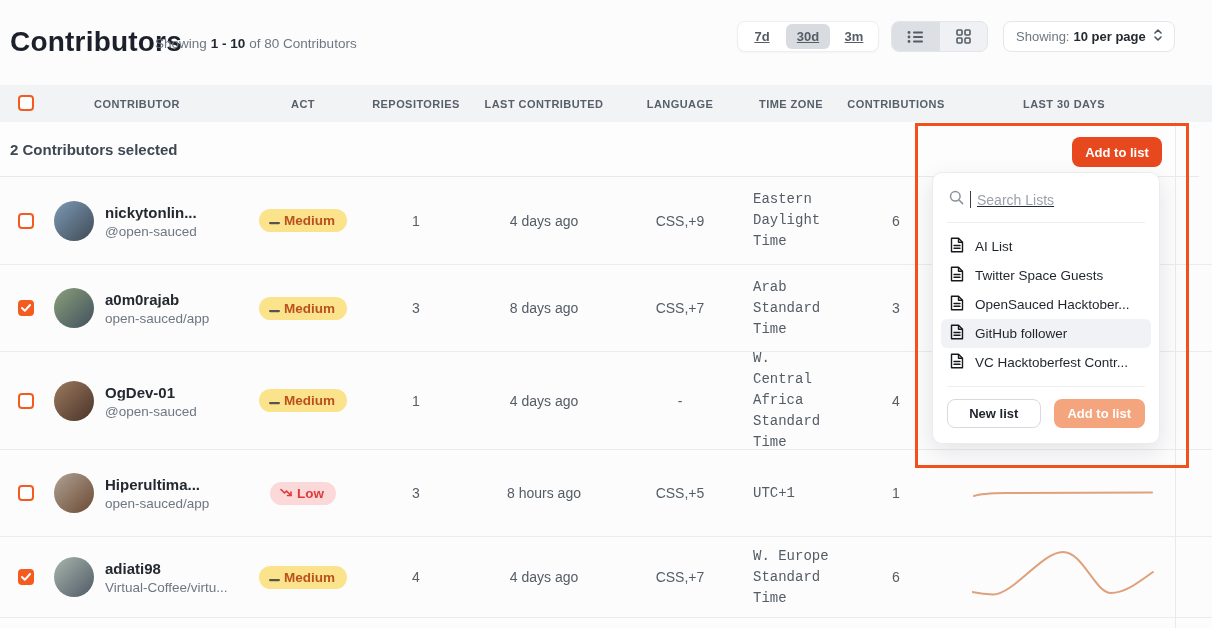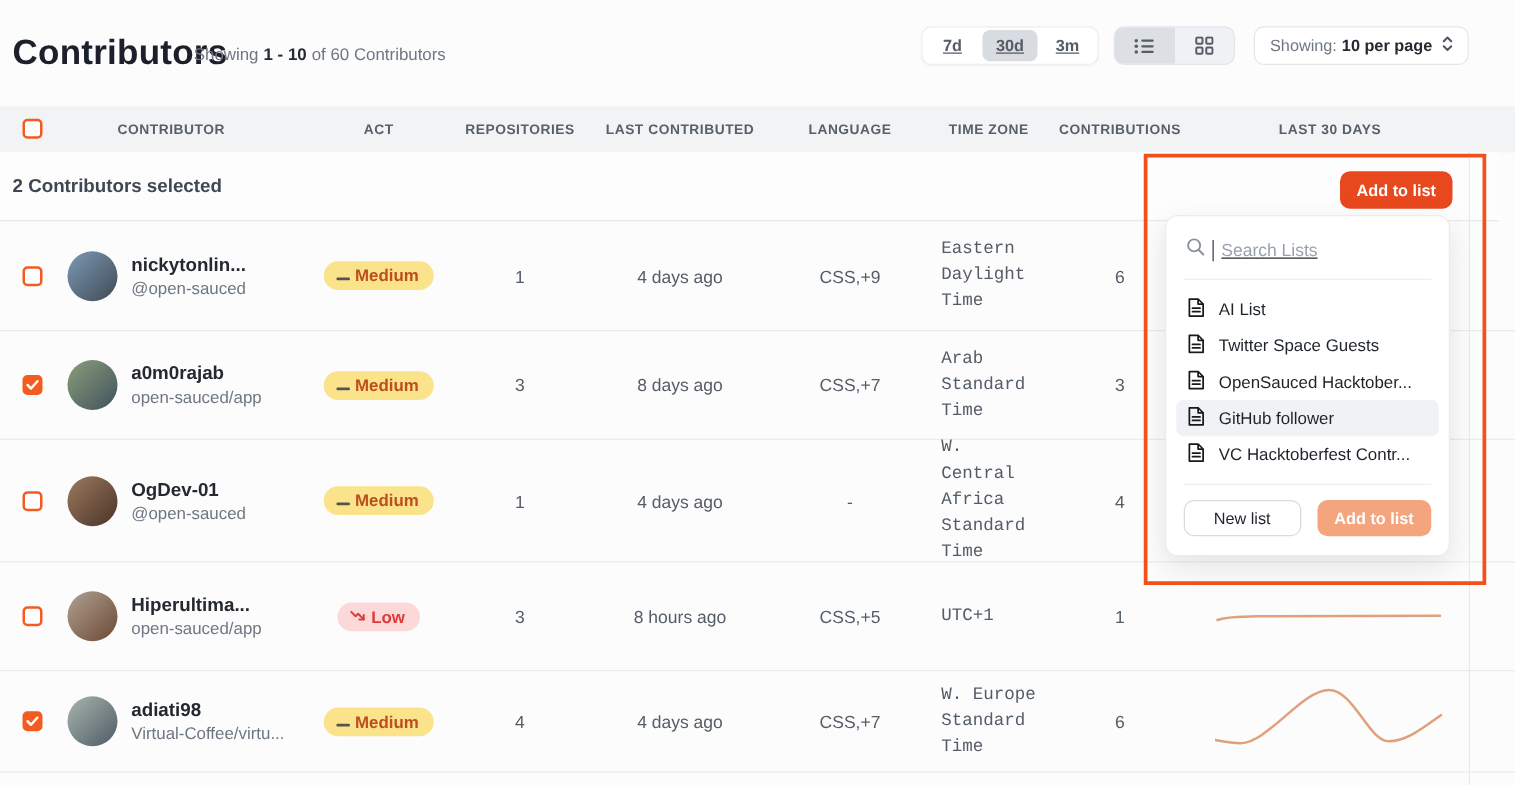--- a/index.html
+++ b/index.html
@@ -69,36 +69,36 @@
   .popover { position:absolute; left:932px; top:172px; width:228px; background:#fff; border:1px solid #ececef; border-radius:10px; box-shadow:0 8px 24px rgba(20,24,31,.10); z-index:40; display:flex; flex-direction:column; }
   .pop-search { display:flex; align-items:center; gap:6px; padding:17px 16px 13px 16px; }
   .caret-bar { width:1px; height:17px; background:#3a3f46; }
   .pop-search input { border:none; outline:none; width:150px; font-family:inherit; font-size:14px; color:#24292f; background:transparent;text-decoration:underline; }
   .pop-search input::placeholder { color:#9aa1ab; }
   .pop-div { height:1px; background:#eceef1; margin:0 14px; }
   .pop-lists { padding:9px 8px; }
   .pop-item { display:flex; align-items:center; gap:11px; padding:5px 9px; border-radius:6px; font-size:13.5px; font-weight:500; color:#1f242b; cursor:pointer; min-height:28px; }
   .pop-item.highlighted { background:#f1f2f5; }
   .pop-footer { display:flex; gap:13px; padding:12px 14px 15px 14px; }
-  .btn-newlist { flex:1; height:29px; background:#fff; border:1px solid #d7dadf; border-radius:8px; font-family:inherit; font-size:13px; font-weight:400; color:#1f242b; cursor:pointer; }
+  .btn-newlist { flex:1; height:29px; background:#fff; border:1px solid #d7dadf; border-radius:8px; font-family:inherit; font-size:13px; font-weight:700; color:#1f242b; cursor:pointer; }
   .btn-add-disabled { flex:1; height:29px; background:#f5a57e; border:none; border-radius:8px; font-family:inherit; font-size:13px; font-weight:700; color:#fff; cursor:default; }
 
   
   .annotation { position:absolute; left:915px; top:123px; width:274px; height:345px; border:3px solid #f2511d; z-index:50; pointer-events:none; }
 </style>
 </head>
 <body>
 
 <div class="app">
 
   <h1 class="page-title">Contributors</h1>
   <div class="showing">
     <span>Showing</span>
     <b>1 - 10</b>
-    <span>of 60 Contributors</span>
+    <span>of 80 Contributors</span>
   </div>
 
   <div class="range-group">
     <div class="range-item">7d</div>
     <div class="range-item active">30d</div>
     <div class="range-item">3m</div>
   </div>
 
   <div class="view-toggle">
     <div class="view-seg active">

